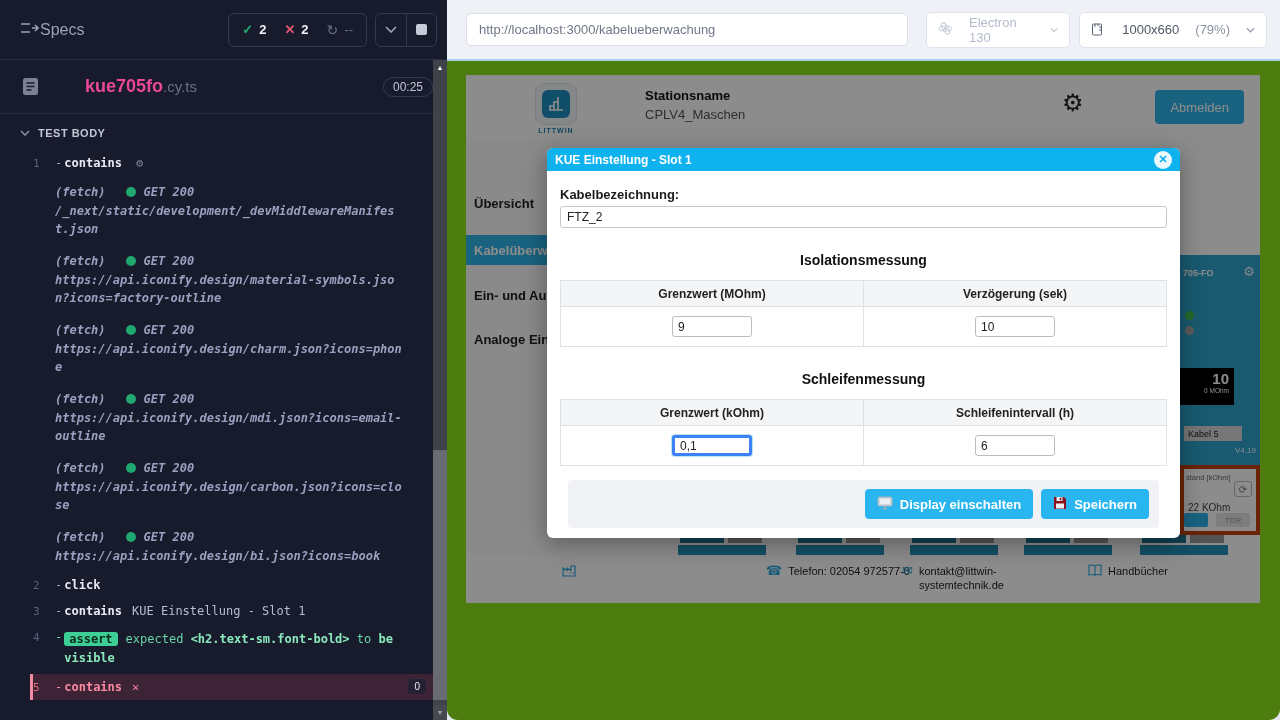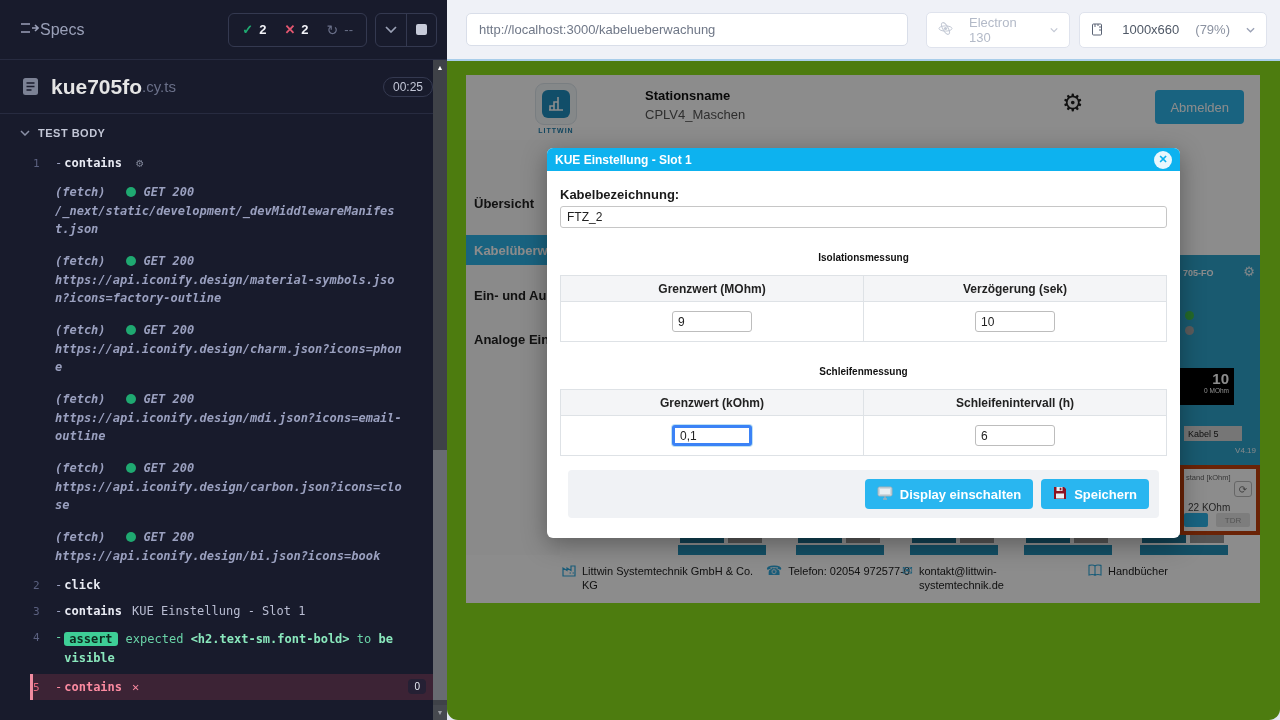--- a/index.html
+++ b/index.html
@@ -18,21 +18,21 @@
   .stat .glyph-fail { color:#e45770; font-weight:bold; font-size:13px; }
   .stat .glyph-pend { color:#6a7089; font-size:14px; }
   .stat.pending { color:#6a7089; font-weight:normal; }
   .ctrl-group { display:flex; align-items:center; border:1px solid #343950; border-radius:6px; height:34px; }
   .ctrl-cell { width:30px; height:100%; display:flex; align-items:center; justify-content:center; cursor:pointer; }
   .ctrl-cell + .ctrl-cell { border-left:1px solid #343950; }
   .stop-square { width:11px; height:11px; background:#c7cbd9; border-radius:2px; }
 
   .spec-row { height:54px; display:flex; align-items:center; padding:0 14px 0 22px; border-bottom:1px solid #272b40; }
   .spec-icon { margin-right:12px; display:flex; }
-  .spec-name { font-size:21px; font-weight:bold; color:#e5e5e5; }
+  .spec-name { font-size:18px; font-weight:bold; color:#ec4899;margin-left:34px; }
   .spec-ext { font-size:15px; color:#6a7089; }
   .spec-timer { margin-left:auto; border:1px solid #343950; border-radius:11px; padding:2px 9px; font-size:12px; color:#c2c6d6; }
 
   .testbody-row { height:30px; display:flex; align-items:center; gap:8px; padding:0 20px; margin-top:4px; cursor:pointer; }
   .testbody-label { font-size:11px; font-weight:bold; letter-spacing:.5px; color:#c2c6d6; }
 
   .cmd-area { margin:2px 14px 0 33px; font-family:"DejaVu Sans Mono", monospace; font-size:12px; }
   .cmd-row { display:flex; align-items:flex-start; padding:6px 0; cursor:pointer; }
   .cmd-num { width:22px; flex:none; color:#5b6180; font-size:11px; padding-top:1px; }
   .cmd-dash { color:#9aa0bf; margin-right:2px; }
@@ -122,21 +122,21 @@
   .foot-manuals { left:622px; }
 
   
   .modal { position:absolute; left:81px; top:73px; width:633px; height:390px; background:#fff; border-radius:6px; z-index:20; box-shadow:0 6px 24px rgba(0,0,0,.35); overflow:hidden; }
   .modal-header { height:23px; background:#0db2ef; display:flex; align-items:center; padding:0 8px; }
   .modal-title { color:#fff; font-size:12px; font-weight:bold; }
   .modal-close { margin-left:auto; width:18px; height:18px; border-radius:50%; background:#eaf7fd; color:#0db2ef; font-size:11px; font-weight:bold; display:flex; align-items:center; justify-content:center; cursor:pointer; }
   .modal-body { padding:10px 13px 0 13px; }
   .field-label { font-size:13px; font-weight:bold; color:#1a1a1a; margin-top:6px; }
   .cable-input { width:100%; height:22px; border:1px solid #c6c6c6; border-radius:3px; margin-top:4px; padding:0 6px; font-size:12px; color:#222; font-family:"Liberation Sans",sans-serif; }
-  .section-heading { text-align:center; font-size:10px; font-weight:bold; color:#111; margin-top:24px; }
+  .section-heading { text-align:center; font-size:14px; font-weight:bold; color:#111; margin-top:24px; }
   .meas-table { width:100%; border-collapse:collapse; margin-top:12px; }
   .meas-table th { border:1px solid #dee2e6; background:#f4f5f7; font-size:12px; font-weight:bold; color:#222; height:26px; width:50%; }
   .meas-table td { border:1px solid #dee2e6; height:40px; text-align:center; }
   .cell-input { width:80px; height:21px; border:1px solid #bdbdbd; border-radius:3px; padding:0 5px; font-size:12px; color:#222; font-family:"Liberation Sans",sans-serif; }
   .cell-input.focused { border:3px solid #3b82f6; box-shadow:0 0 0 1px #bfe2f3; }
   .modal-footer { margin:14px 8px 0 8px; height:48px; background:#f0f2f5; border-radius:4px; display:flex; align-items:center; justify-content:flex-end; gap:8px; padding:0 10px; }
   .modal-btn { height:30px; background:#29b6f0; border:none; border-radius:4px; color:#fff; font-size:13px; font-weight:bold; display:flex; align-items:center; gap:7px; padding:0 12px; font-family:"Liberation Sans",sans-serif; cursor:pointer; }
 </style>
 </head>
 <body>
@@ -399,21 +399,20 @@
           </div>
 
         <div class="app-footer">
           <div class="foot-item foot-company">
             <span class="foot-icon">
               <svg width="14" height="13" viewBox="0 0 14 13">
                   <path d="M1 12V4l4 2.5V4l4 2.5V2h4v10z" stroke="#2fa8dd" fill="none" stroke-width="1.2"></path>
                   <path d="M10.5 9h1.5M7.5 9H9" stroke="#2fa8dd"></path>
                 </svg>
             </span>
-            <span>Littwin Systemtechnik GmbH &amp; Co. KG</span>
           </div>
           <div class="foot-item foot-phone">
             <span class="foot-icon">☎</span>
             <span>Telefon: 02054 972577-0</span>
           </div>
           <div class="foot-item foot-mail">
             <span class="foot-icon">✉</span>
             <span>kontakt@littwin-systemtechnik.de</span>
           </div>
           <div class="foot-item foot-manuals">

